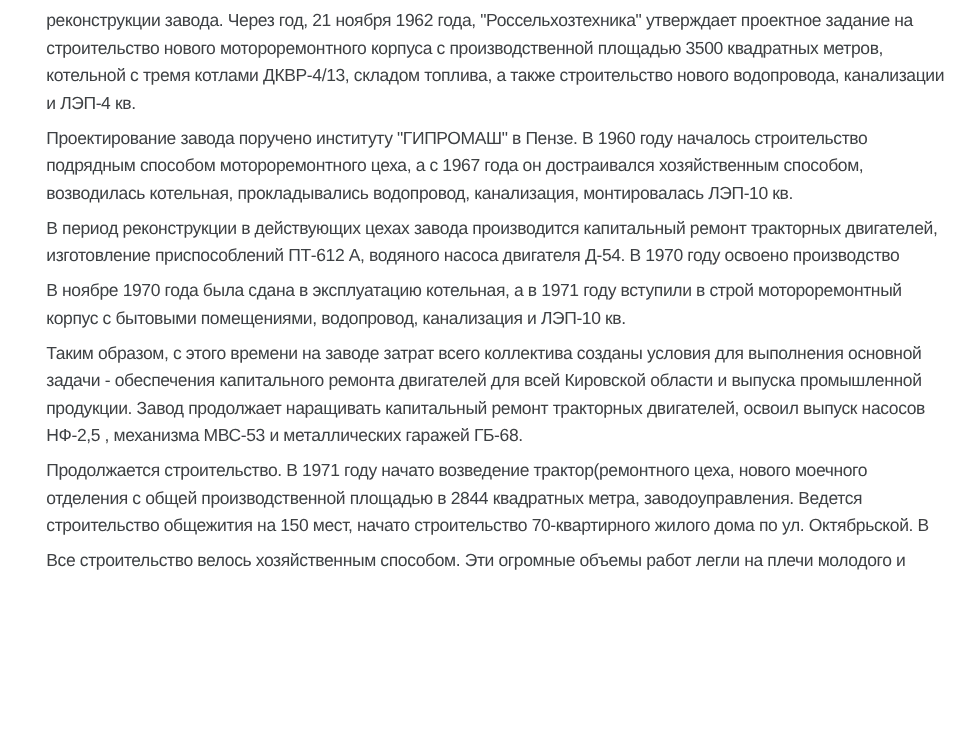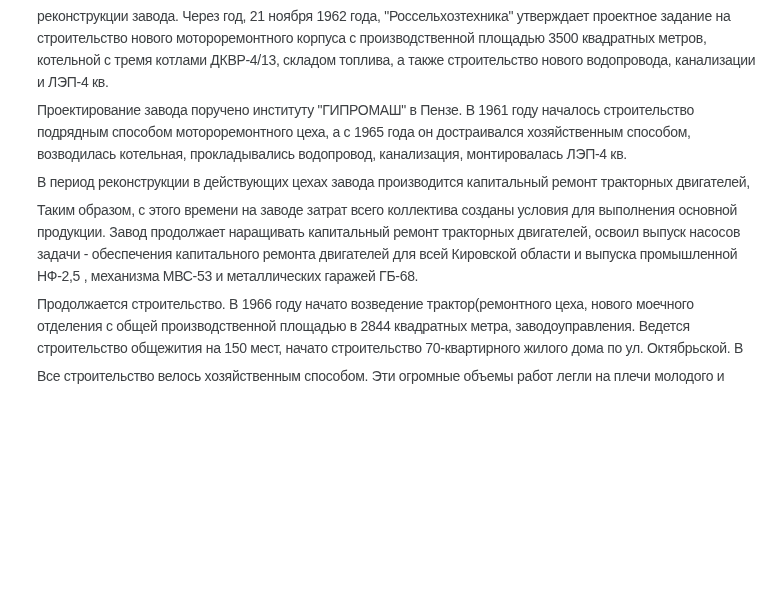--- a/index.html
+++ b/index.html
@@ -38,34 +38,39 @@
 
 <div class="article">
 
 <div class="paragraph">
       <div class="line">реконструкции завода. Через год, 21 ноября 1962 года, "Россельхозтехника" утверждает проектное задание на</div>
       <div class="line">строительство нового мотороремонтного корпуса с производственной площадью 3500 квадратных метров,</div>
       <div class="line">котельной с тремя котлами ДКВР-4/13, складом топлива, а также строительство нового водопровода, канализации</div>
       <div class="line">и ЛЭП-4 кв.</div>
     </div>
     <div class="paragraph">
-      <div class="line">Проектирование завода поручено институту "ГИПРОМАШ" в Пензе. В 1961 году началось строительство</div>
-      <div class="line">подрядным способом мотороремонтного цеха, а с 1965 года он достраивался хозяйственным способом,</div>
-      <div class="line">возводилась котельная, прокладывались водопровод, канализация, монтировалась ЛЭП-4 кв.</div>
+      <div class="line">Проектирование завода поручено институту "ГИПРОМАШ" в Пензе. В 1960 году началось строительство</div>
+      <div class="line">подрядным способом мотороремонтного цеха, а с 1967 года он достраивался хозяйственным способом,</div>
+      <div class="line">возводилась котельная, прокладывались водопровод, канализация, монтировалась ЛЭП-10 кв.</div>
     </div>
     <div class="paragraph">
       <div class="line">В период реконструкции в действующих цехах завода производится капитальный ремонт тракторных двигателей,</div>
+      <div class="line">изготовление приспособлений ПТ-612 А, водяного насоса двигателя Д-54. В 1970 году освоено производство</div>
+    </div>
+    <div class="paragraph">
+      <div class="line">В ноябре 1970 года была сдана в эксплуатацию котельная, а в 1971 году вступили в строй мотороремонтный</div>
+      <div class="line">корпус с бытовыми помещениями, водопровод, канализация и ЛЭП-10 кв.</div>
     </div>
     <div class="paragraph">
       <div class="line">Таким образом, с этого времени на заводе затрат всего коллектива созданы условия для выполнения основной</div>
+      <div class="line">задачи - обеспечения капитального ремонта двигателей для всей Кировской области и выпуска промышленной</div>
       <div class="line">продукции. Завод продолжает наращивать капитальный ремонт тракторных двигателей, освоил выпуск насосов</div>
-      <div class="line">задачи - обеспечения капитального ремонта двигателей для всей Кировской области и выпуска промышленной</div>
       <div class="line">НФ-2,5 , механизма МВС-53 и металлических гаражей ГБ-68.</div>
     </div>
     <div class="paragraph">
-      <div class="line">Продолжается строительство. В 1966 году начато возведение трактор(ремонтного цеха, нового моечного</div>
+      <div class="line">Продолжается строительство. В 1971 году начато возведение трактор(ремонтного цеха, нового моечного</div>
       <div class="line">отделения с общей производственной площадью в 2844 квадратных метра, заводоуправления. Ведется</div>
       <div class="line">строительство общежития на 150 мест, начато строительство 70-квартирного жилого дома по ул. Октябрьской. В</div>
     </div>
     <div class="paragraph">
       <div class="line">Все строительство велось хозяйственным способом. Эти огромные объемы работ легли на плечи молодого и</div>
     </div>
   </div>
 
 </body></html>

